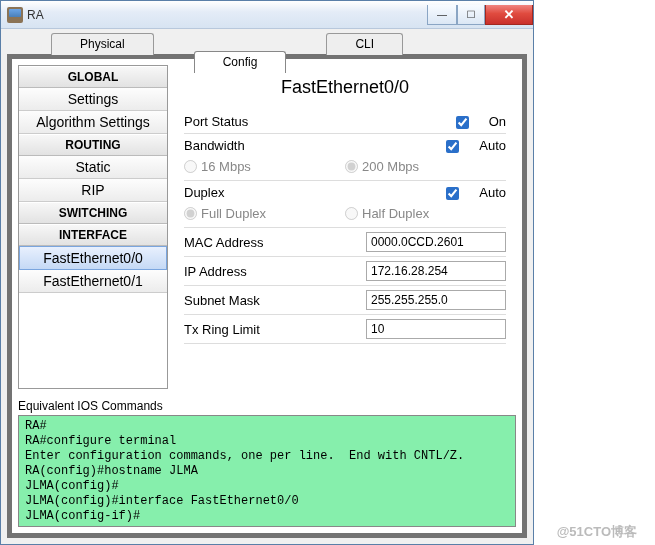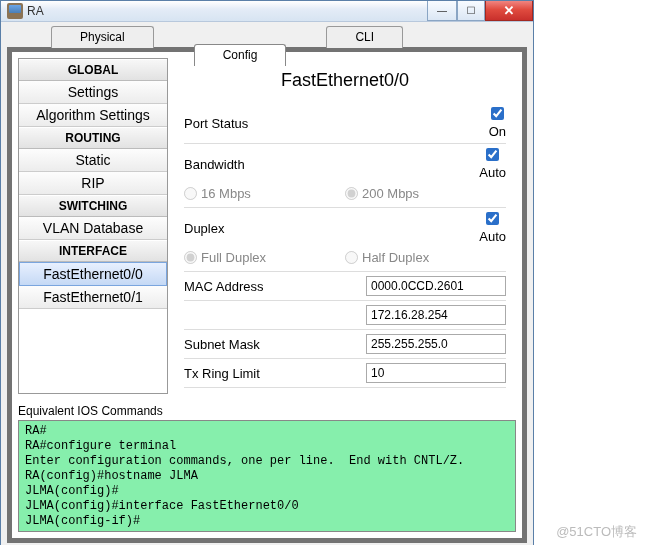--- a/index.html
+++ b/index.html
@@ -21,30 +21,30 @@
 .upper { flex: 1; display: flex; padding: 6px; gap: 6px; }
 .sidebar { width: 150px; border: 1px solid #999; background: #fff; overflow-y: auto; }
 .side-head { background: linear-gradient(#f7f7f7,#e2e2e2); border-bottom: 1px solid #bbb; border-top: 1px solid #fff; text-align: center; font-weight: bold; padding: 3px 0; font-size: 12px; }
 .side-item { background: linear-gradient(#fdfdfd,#ececec); border-bottom: 1px solid #ccc; text-align: center; padding: 3px 0; cursor: pointer; font-size: 14px; }
 .side-item.selected { background: linear-gradient(#e8f0fe,#c5d9f5); border: 1px solid #7aa5de; }
 .main { flex: 1; padding: 6px 10px; overflow-y: auto; }
 .main h3 { text-align: center; font-weight: normal; font-size: 18px; margin: 6px 0 12px; }
 .row { display: flex; align-items: center; padding: 4px 0; border-bottom: 1px solid #ddd; font-size: 13px; }
 .row.noborder { border-bottom: none; }
 .row-label { flex: 0 0 110px; }
-.row-right { margin-left: auto; display: flex; align-items: center; gap: 4px; flex-direction: column; }
+.row-right { margin-left: auto; display: flex; align-items: flex-end; gap: 20px; }
 .radio-group { display: flex; gap: 0; color: #888; padding: 2px 0 6px 0; border-bottom: 1px solid #ddd; }
 .radio-group label { flex: 1; display: flex; align-items: center; gap: 4px; font-size: 13px; }
 input[type=checkbox] { width: 13px; height: 13px; accent-color: #2a6fc9; }
 input[type=radio] { width: 13px; height: 13px; }
 input.field { width: 140px; border: 1px solid #aaa; padding: 2px 4px; font-size: 12px; font-family: inherit; }
 .lower { padding: 4px 6px 6px; }
 .lower-label { font-size: 12px; margin-bottom: 2px; }
 .console { width: 100%; height: 112px; border: 1px solid #888; padding: 3px 6px; font-family: "Courier New", monospace; font-size: 12px; background: #86efac; overflow-y: scroll; white-space: pre; line-height: 1.25; }
-.watermark { position: absolute; right: 18px; bottom: 4px; color: #bbb; font-size: 13px; }
+.watermark { position: absolute; right: 18px; bottom: 4px; color: #bbb; font-size: 13px; font-weight: bold; }
 .outer { position: relative; width: 655px; height: 545px; }
 </style>
 </head>
 <body>
 
 <div class="outer">
 <div class="window">
   <div class="titlebar">
     <div class="titlebar-icon"></div>
     <div class="titlebar-text">RA</div>
@@ -63,21 +63,20 @@
     <div class="tab-panel">
       <div class="upper">
         <div class="sidebar">
           <div class="side-head">GLOBAL</div>
           <div class="side-item">Settings</div>
           <div class="side-item">Algorithm Settings</div>
           <div class="side-head">ROUTING</div>
           <div class="side-item">Static</div>
           <div class="side-item">RIP</div>
           <div class="side-head">SWITCHING</div>
-          <div class="side-item">VLAN Database</div>
           <div class="side-head">INTERFACE</div>
           <div class="side-item selected">FastEthernet0/0</div>
           <div class="side-item">FastEthernet0/1</div>
         </div>
         <div class="main">
           <h3>FastEthernet0/0</h3>
 
           <div class="row">
             <span class="row-label">Port Status</span>
             <span class="row-right">
@@ -122,20 +121,21 @@
                 </label>
           </div>
 
           <div class="row">
             <span class="row-label">MAC Address</span>
             <span class="row-right">
                   <input class="field" value="0000.0CCD.2601" style="">
                 </span>
           </div>
           <div class="row">
+            <span class="row-label">IP Address</span>
             <span class="row-right">
                   <input class="field" value="172.16.28.254" style="">
                 </span>
           </div>
           <div class="row">
             <span class="row-label">Subnet Mask</span>
             <span class="row-right">
                   <input class="field" value="255.255.255.0" style="">
                 </span>
           </div>

